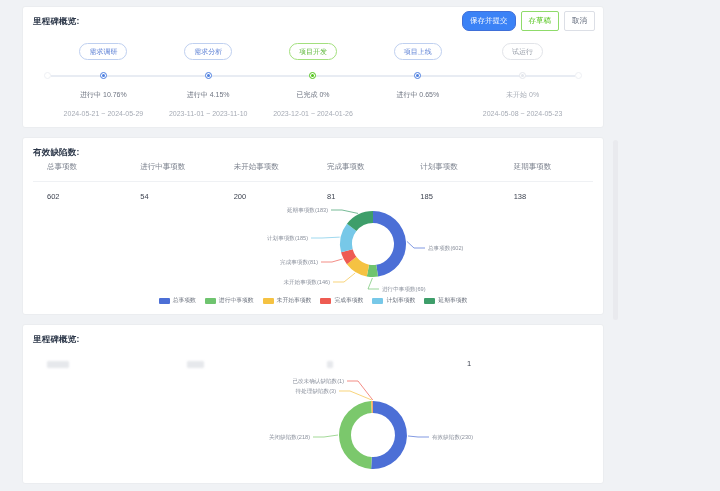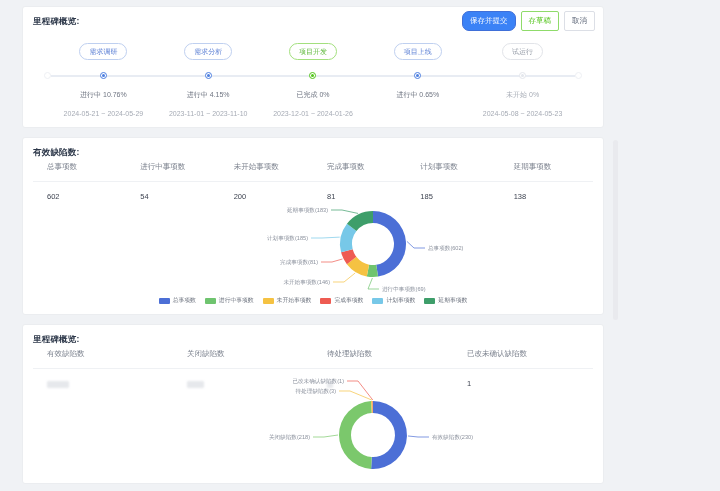--- a/index.html
+++ b/index.html
@@ -237,26 +237,20 @@
             <span class="legend-label">延期事项数</span>
           </div>
         </div>
     </div>
   </div>
 
   <div class="card" id="defect-card">
     <div class="card-title">里程碑概览:</div>
 
     <div class="stat-table">
-      <div class="stat-head">
-        <div class="stat-cell">有效缺陷数</div>
-        <div class="stat-cell">关闭缺陷数</div>
-        <div class="stat-cell">待处理缺陷数</div>
-        <div class="stat-cell">已改未确认缺陷数</div>
-      </div>
       <div class="stat-vals">
         <div class="stat-cell"><span class="redacted" style="width:22px"></span></div>
         <div class="stat-cell"><span class="redacted" style="width:17px"></span></div>
         <div class="stat-cell"><span class="redacted" style="width:6px"></span></div>
         <div class="stat-cell">1</div>
       </div>
     </div>
 
     <div class="chart-area" id="defect-chart">
       <svg id="svg-defect" width="700" height="100" viewBox="0 0 700 100">

